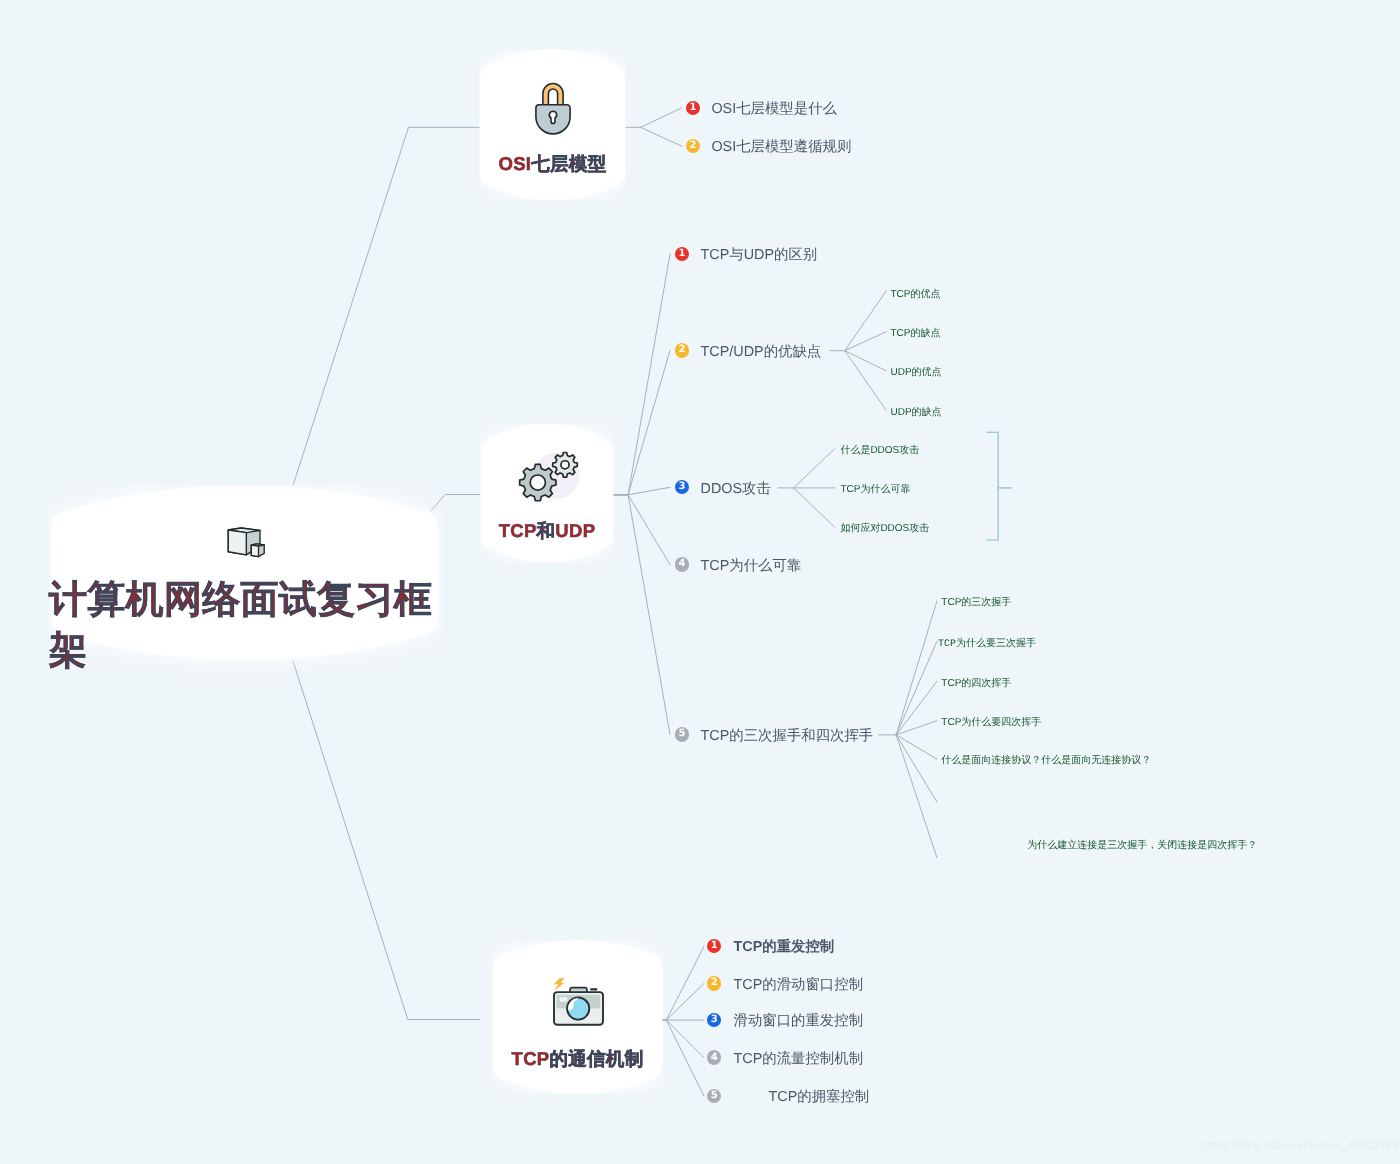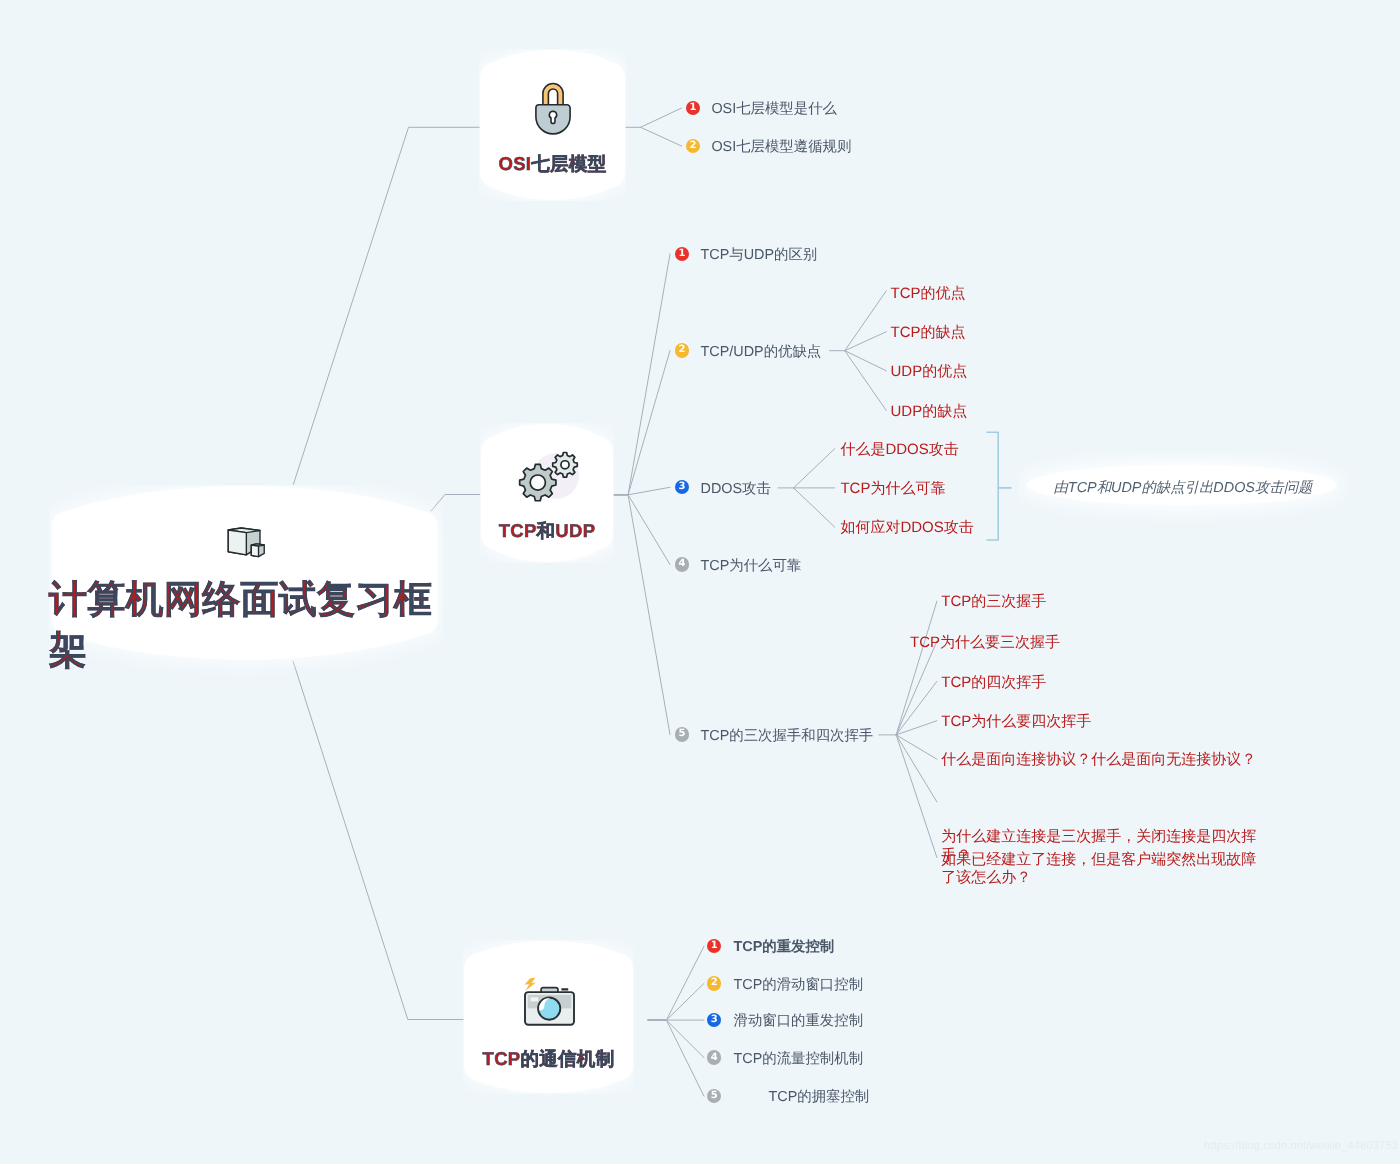--- a/index.html
+++ b/index.html
@@ -7,21 +7,21 @@
 body{background:#eff6fa;-webkit-font-smoothing:antialiased;text-rendering:geometricPrecision;font-family:"Liberation Sans","DejaVu Sans",sans-serif;position:relative;overflow:hidden;}
 #stage{position:absolute;left:0;top:0;width:1400px;height:1164px;}
 svg.lines{position:absolute;left:0;top:0;width:1400px;height:1164px;pointer-events:none;}
 .node{position:absolute;display:flex;flex-direction:column;align-items:center;}
 .node .bg{position:absolute;left:0;top:0;width:100%;height:100%;}
 .node .inner{position:relative;display:flex;flex-direction:column;align-items:center;width:100%;height:100%;}
 .ico{position:relative;display:block;}
 .title{position:relative;font-weight:bold;color:#b91c1c;letter-spacing:.3px;-webkit-text-stroke:0.55px #3a465c;}
 .lbl{position:absolute;white-space:nowrap;}
 .lbl2{font-size:14.4px;color:#4a5768;}
-.lbl3{font-size:15px;color:#b91c1c;}
+.lbl3{font-size:10px;color:#14532d;text-align:right;}
 .badge{position:absolute;border-radius:50%;color:#fff;font-size:10px;font-weight:bold;
  display:flex;align-items:center;justify-content:center;line-height:1;font-family:"DejaVu Sans",sans-serif;}
 .wm{position:absolute;color:#e3ebef;font-size:11.2px;white-space:nowrap;letter-spacing:0.1px;}
 .callout{position:absolute;display:flex;align-items:center;justify-content:center;}
 .callout .cbg{position:absolute;left:0;top:0;width:100%;height:100%;}
 .callout .ctxt{position:relative;font-style:italic;font-size:14.4px;color:#51606f;white-space:nowrap;}
 </style>
 </head>
 <body>
 
@@ -127,21 +127,21 @@
  <g stroke="#242a2e" stroke-width="1.7" stroke-linejoin="round" stroke-linecap="round">
   <path d="M 37.94 29.16 L 37.94 34.04 L 33.76 35.12 L 32.16 38.99 L 34.35 42.70 L 30.90 46.15 L 27.19 43.96 L 23.32 45.56 L 22.24 49.74 L 17.36 49.74 L 16.28 45.56 L 12.41 43.96 L 8.70 46.15 L 5.25 42.70 L 7.44 38.99 L 5.84 35.12 L 1.66 34.04 L 1.66 29.16 L 5.84 28.08 L 7.44 24.21 L 5.25 20.50 L 8.70 17.05 L 12.41 19.24 L 16.28 17.64 L 17.36 13.46 L 22.24 13.46 L 23.32 17.64 L 27.19 19.24 L 30.90 17.05 L 34.35 20.50 L 32.16 24.21 L 33.76 28.08 Z" fill="#bfcbca"></path>
   <circle cx="19.8" cy="31.6" r="7.6" fill="#fbfcfc"></circle>
   <path d="M 59.29 12.15 L 59.29 15.45 L 56.21 16.12 L 55.15 18.67 L 56.86 21.32 L 54.52 23.66 L 51.87 21.95 L 49.32 23.01 L 48.65 26.09 L 45.35 26.09 L 44.68 23.01 L 42.13 21.95 L 39.48 23.66 L 37.14 21.32 L 38.85 18.67 L 37.79 16.12 L 34.71 15.45 L 34.71 12.15 L 37.79 11.48 L 38.85 8.93 L 37.14 6.28 L 39.48 3.94 L 42.13 5.65 L 44.68 4.59 L 45.35 1.51 L 48.65 1.51 L 49.32 4.59 L 51.87 5.65 L 54.52 3.94 L 56.86 6.28 L 55.15 8.93 L 56.21 11.48 Z" fill="#e2eae8"></path>
   <circle cx="47.0" cy="13.8" r="4.05" fill="#fbfcfc"></circle>
  </g>
 </svg>
   <div class="title" style="font-size:18.5px;margin-top:10px;">TCP和UDP</div>
  </div>
 </div>
-<div class="node" style="left:463px;top:940px;width:171px;height:154px;">
+<div class="node" style="left:492px;top:940px;width:171px;height:154px;">
  <svg class="bg" viewBox="0 0 171 154">
   <defs>
           <filter id="sw-comm-node" x="-30%" y="-40%" width="160%" height="180%">
             <feGaussianBlur stdDeviation="8"></feGaussianBlur>
           </filter>
         </defs>
   <path d="M 1.0 31.4 L 1.0 31.4 Q 1.0 14.9 14.5 13.4 C 51.3 -3.1 119.7 -3.1 156.5 13.4 Q 170.0 14.9 170.0 31.4 L 170.0 122.6 Q 170.0 139.1 156.5 140.6 C 119.7 157.1 51.3 157.1 14.5 140.6 Q 1.0 139.1 1.0 122.6 Z" fill="#ffffff" filter="url(#sw-comm-node)"></path>
   <path d="M 1.0 31.4 L 1.0 31.4 Q 1.0 14.9 14.5 13.4 C 51.3 -3.1 119.7 -3.1 156.5 13.4 Q 170.0 14.9 170.0 31.4 L 170.0 122.6 Q 170.0 139.1 156.5 140.6 C 119.7 157.1 51.3 157.1 14.5 140.6 Q 1.0 139.1 1.0 122.6 Z" fill="#ffffff"></path>
  </svg>
  <div class="inner" style="padding-top:36px;">
@@ -183,32 +183,19 @@
 <div class="badge" style="left:707.10px;top:1089.00px;width:14.4px;height:14.4px;background:#a7aeb5;">5</div>
 <div class="lbl lbl2" style="left:733.5px;top:1097.4px;transform:translateY(-50%);margin-left:35px;">TCP的拥塞控制</div>
 <div class="lbl lbl3" style="left:890.5px;top:294.0px;transform:translateY(-50%);">TCP的优点</div>
 <div class="lbl lbl3" style="left:890.5px;top:332.9px;transform:translateY(-50%);">TCP的缺点</div>
 <div class="lbl lbl3" style="left:890.5px;top:372.0px;transform:translateY(-50%);">UDP的优点</div>
 <div class="lbl lbl3" style="left:890.5px;top:411.7px;transform:translateY(-50%);">UDP的缺点</div>
 <div class="lbl lbl3" style="left:840.4px;top:449.9px;transform:translateY(-50%);">什么是DDOS攻击</div>
 <div class="lbl lbl3" style="left:840.4px;top:489.1px;transform:translateY(-50%);">TCP为什么可靠</div>
 <div class="lbl lbl3" style="left:840.4px;top:528.3px;transform:translateY(-50%);">如何应对DDOS攻击</div>
 <div class="lbl lbl3" style="left:941.3px;top:602.4px;transform:translateY(-50%);">TCP的三次握手</div>
-<div class="lbl lbl3" style="left:910px;top:642.5px;transform:translateY(-50%);">TCP为什么要三次握手</div>
+<div class="lbl lbl3" style="left:938px;top:642.5px;transform:translateY(-50%);font-family:Liberation Mono, monospace;">TCP为什么要三次握手</div>
 <div class="lbl lbl3" style="left:941.3px;top:682.6px;transform:translateY(-50%);">TCP的四次挥手</div>
 <div class="lbl lbl3" style="left:941.3px;top:721.9px;transform:translateY(-50%);">TCP为什么要四次挥手</div>
 <div class="lbl lbl3" style="left:941.3px;top:760.4px;transform:translateY(-50%);">什么是面向连接协议？什么是面向无连接协议？</div>
 <div class="lbl lbl3" style="left:941.3px;top:846px;transform:translateY(-50%);width:316px;white-space:normal;line-height:18.5px;">为什么建立连接是三次握手，关闭连接是四次挥手？</div>
-<div class="lbl lbl3" style="left:941.3px;top:868.7px;transform:translateY(-50%);width:316px;white-space:normal;line-height:18.5px;">如果已经建立了连接，但是客户端突然出现故障了该怎么办？</div>
-<div class="callout" style="left:1018px;top:452px;width:330px;height:72px;">
- <svg class="cbg" viewBox="0 0 330 72">
-  <defs>
-          <filter id="sof2" x="-20%" y="-50%" width="140%" height="200%">
-            <feGaussianBlur stdDeviation="8"></feGaussianBlur>
-          </filter>
-        </defs>
-  <ellipse cx="164" cy="33" rx="160" ry="24" fill="#ffffff" filter="url(#sof2)"></ellipse>
-  <ellipse cx="164" cy="33" rx="155" ry="20" fill="#ffffff"></ellipse>
- </svg>
- <div class="ctxt">由TCP和UDP的缺点引出DDOS攻击问题</div>
-</div>
 <div class="wm" style="left:1204px;top:1140px;">https://blog.csdn.net/weixin_44803753</div>
   </div>
 
 </body></html>

